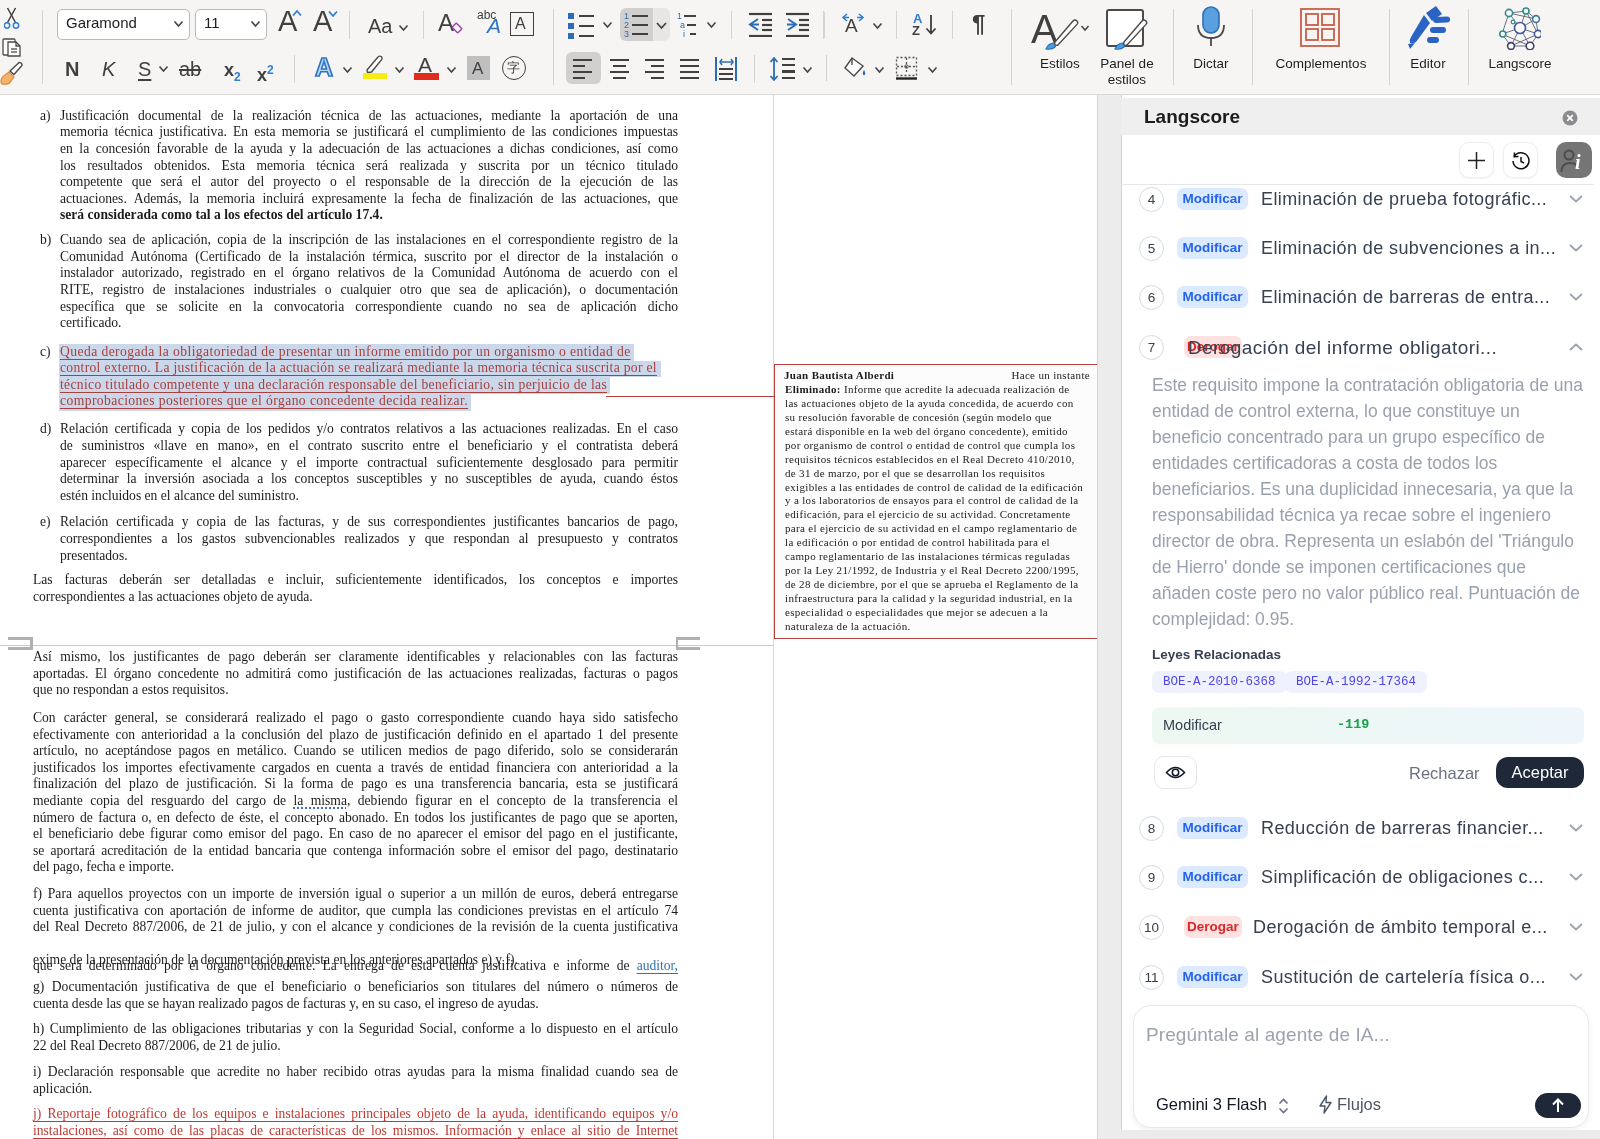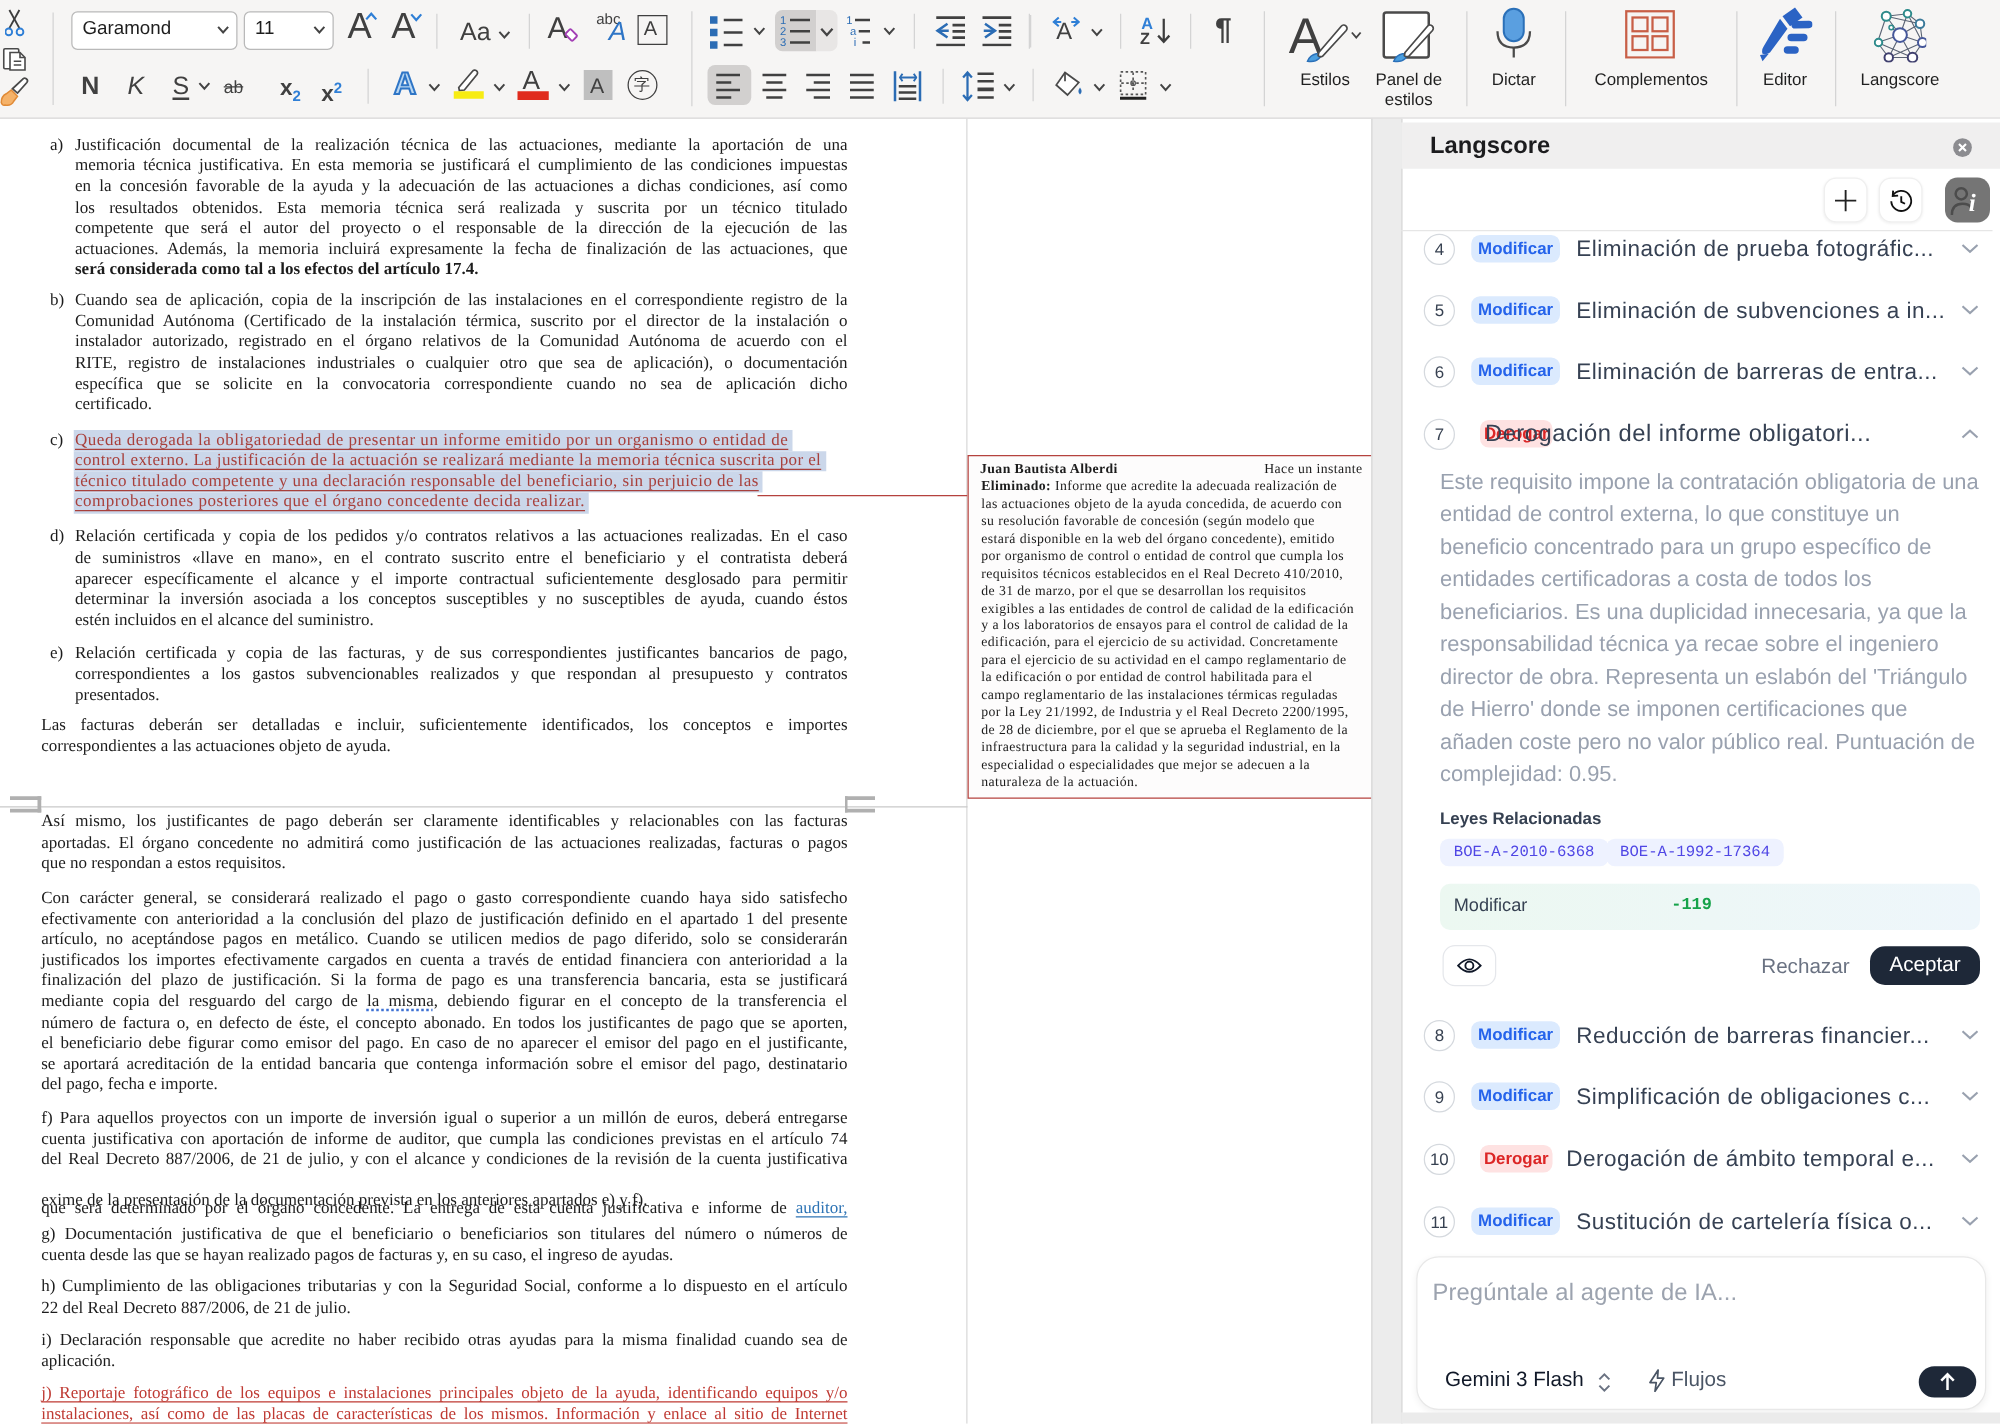--- a/index.html
+++ b/index.html
@@ -70,21 +70,21 @@
 <div class="ic" style="left:477px;top:9px;font-size:12px;line-height:12px;">abc</div>
 <div class="abs" style="left:487px;top:15px;font-size:21px;line-height:21px;font-style:italic;color:#2e75c6;">A</div>
 <div class="abs" style="left:510px;top:12px;width:24px;height:24px;border:1.8px solid #3f3f3f;"></div>
 <div class="ic" style="left:515px;top:15px;font-size:16px;line-height:18px;">A</div>
 <div class="ic" style="left:65px;top:59px;font-size:20px;line-height:20px;font-weight:bold;">N</div>
 <div class="ic" style="left:102px;top:59px;font-size:20px;line-height:20px;font-style:italic;">K</div>
 <div class="ic" style="left:138px;top:59px;font-size:20px;line-height:20px;text-decoration:underline;text-underline-offset:3px;">S</div>
 <svg class="abs" style="left:158px;top:65px" width="11" height="8" viewBox="0 0 11 8">
       <path d="M1.5 1.5 L5.5 6 L9.5 1.5" stroke="#444" stroke-width="1.6" fill="none"></path>
     </svg>
-<div class="ic" style="left:179px;top:59px;font-size:14px;line-height:20px;text-decoration:line-through;">ab</div>
+<div class="ic" style="left:179px;top:59px;font-size:20px;line-height:20px;text-decoration:line-through;">ab</div>
 <div class="ic" style="left:224px;top:61px;font-size:18px;line-height:18px;font-weight:bold;">x<sub style="font-size:12px;color:#2f7fd6;">2</sub></div>
 <div class="ic" style="left:257px;top:61px;font-size:18px;line-height:18px;font-weight:bold;">x<sup style="font-size:12px;color:#2f7fd6;">2</sup></div>
 <div class="sep" style="left:294px;top:55px;height:28px;"></div>
 <div class="abs" style="left:315px;top:55px;font-size:25px;line-height:25px;font-weight:bold;color:#b9d7f2;-webkit-text-stroke:1.6px #2e75c6;">A</div>
 <svg class="abs" style="left:342px;top:66px" width="11" height="8" viewBox="0 0 11 8">
       <path d="M1.5 1.5 L5.5 6 L9.5 1.5" stroke="#444" stroke-width="1.6" fill="none"></path>
     </svg>
 <svg class="abs" style="left:361px;top:54px" width="28" height="26" viewBox="0 0 28 26">
 <path d="M6 16 L17 3 a2.2 2.2 0 0 1 3.6 2.6 L10.5 18 L6.5 18.5 Z" fill="#fff" stroke="#4a4a4a" stroke-width="1.4"></path>
 <rect x="2" y="19" width="24" height="6" fill="#f7ec13"></rect>

